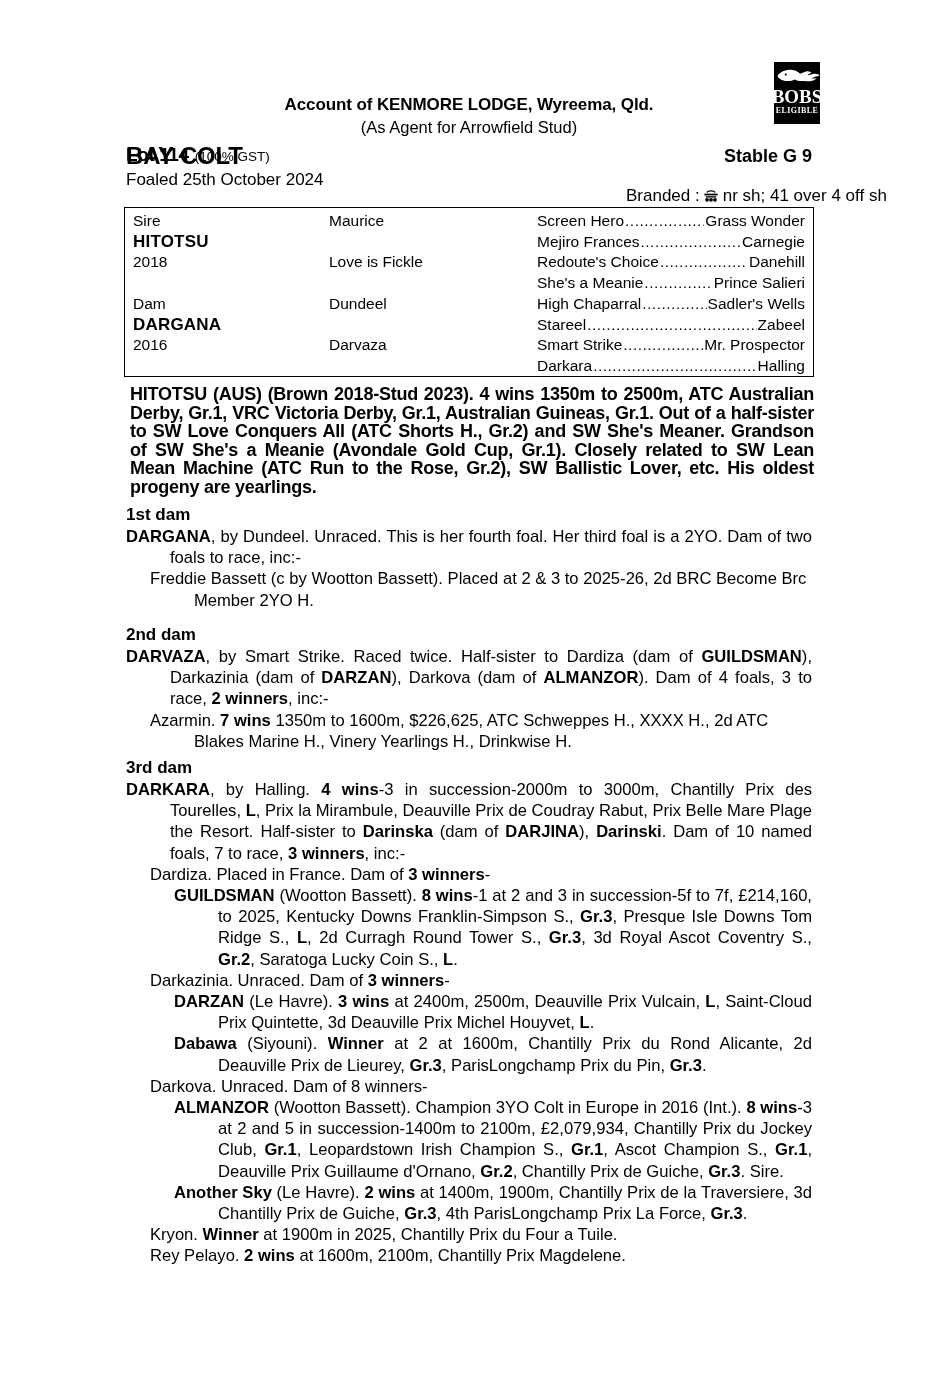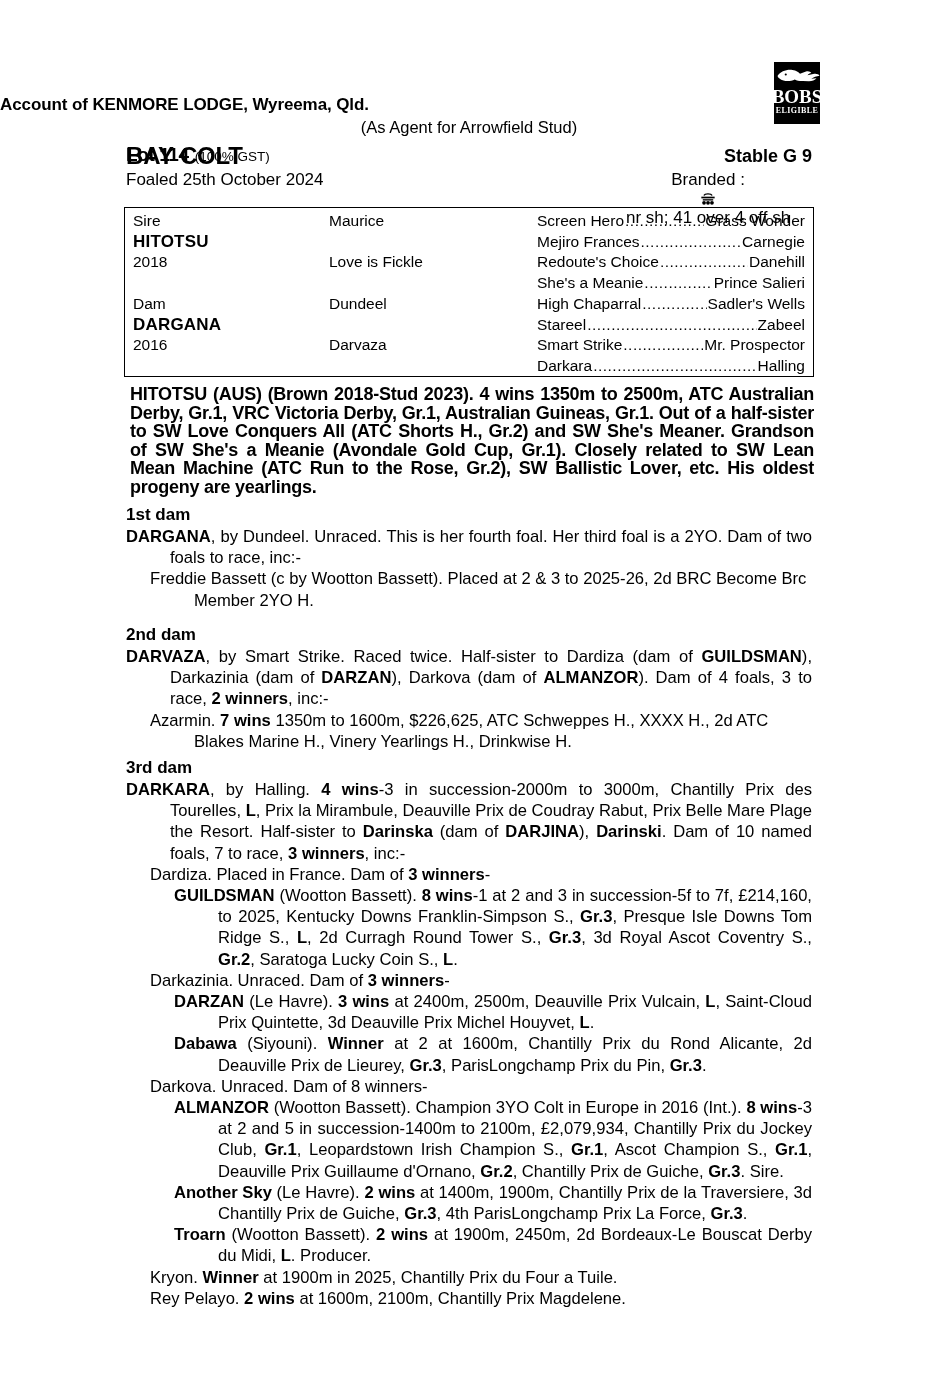--- a/index.html
+++ b/index.html
@@ -57,20 +57,21 @@
     font-weight: bold;
     font-size: 8px;
     line-height: 10px;
     letter-spacing: 0.4px;
   }
 
   .account-line {
     position: absolute;
     left: 0; right: 0;
     top: 95px;
+    text-align: center;
     font-weight: bold;
     font-size: 17px;
     letter-spacing: -0.1px;
   }
   .agent-line {
     position: absolute;
     left: 0; right: 0;
     top: 118px;
     text-align: center;
     font-size: 16.5px;
@@ -123,25 +124,24 @@
     position: absolute;
     left: 126px;
     right: 126px;
     top: 170px;
     height: 24px;
     font-size: 17px;
   }
   .foaled-left { position: absolute; left: 0; top: 0; }
   .branded-right {
     position: absolute;
-    left: 500px; top: 0;
+    left: 500px; top: 16px;
     display: flex;
     align-items: center;
     white-space: nowrap;
-    flex-direction: column;
   }
   .brand-glyph {
     display: inline-block;
     width: 18px; height: 18px;
     margin: 0 3px 0 2px;
     vertical-align: middle;
   }
 
   
   .ped-table {
@@ -361,19 +361,18 @@
       <div class="block" style="top: 779px;">
         <div class="ln hang1"><span class="b">DARKARA</span>, by Halling. <span class="b">4 wins</span>-3 in succession-2000m to 3000m, Chantilly Prix des Tourelles, <span class="b">L</span>, Prix la Mirambule, Deauville Prix de Coudray Rabut, Prix Belle Mare Plage the Resort. Half-sister to <span class="b">Darinska</span> (dam of <span class="b">DARJINA</span>), <span class="b">Darinski</span>. Dam of 10 named foals, 7 to race, <span class="b">3 winners</span>, inc:-</div>
         <div class="ln lvl1">Dardiza. Placed in France. Dam of <span class="b">3 winners</span>-</div>
         <div class="ln hang4"><span class="b">GUILDSMAN</span> (Wootton Bassett). <span class="b">8 wins</span>-1 at 2 and 3 in succession-5f to 7f, £214,160, to 2025, Kentucky Downs Franklin-Simpson S., <span class="b">Gr.3</span>, Presque Isle Downs Tom Ridge S., <span class="b">L</span>, 2d Curragh Round Tower S., <span class="b">Gr.3</span>, 3d Royal Ascot Coventry S., <span class="b">Gr.2</span>, Saratoga Lucky Coin S., <span class="b">L</span>.</div>
         <div class="ln lvl1">Darkazinia. Unraced. Dam of <span class="b">3 winners</span>-</div>
         <div class="ln hang4"><span class="b">DARZAN</span> (Le Havre). <span class="b">3 wins</span> at 2400m, 2500m, Deauville Prix Vulcain, <span class="b">L</span>, Saint-Cloud Prix Quintette, 3d Deauville Prix Michel Houyvet, <span class="b">L</span>.</div>
         <div class="ln hang4"><span class="b">Dabawa</span> (Siyouni). <span class="b">Winner</span> at 2 at 1600m, Chantilly Prix du Rond Alicante, 2d Deauville Prix de Lieurey, <span class="b">Gr.3</span>, ParisLongchamp Prix du Pin, <span class="b">Gr.3</span>.</div>
         <div class="ln lvl1">Darkova. Unraced. Dam of 8 winners-</div>
         <div class="ln hang4"><span class="b">ALMANZOR</span> (Wootton Bassett). Champion 3YO Colt in Europe in 2016 (Int.). <span class="b">8 wins</span>-3 at 2 and 5 in succession-1400m to 2100m, £2,079,934, Chantilly Prix du Jockey Club, <span class="b">Gr.1</span>, Leopardstown Irish Champion S., <span class="b">Gr.1</span>, Ascot Champion S., <span class="b">Gr.1</span>, Deauville Prix Guillaume d'Ornano, <span class="b">Gr.2</span>, Chantilly Prix de Guiche, <span class="b">Gr.3</span>. Sire.</div>
         <div class="ln hang4"><span class="b">Another Sky</span> (Le Havre). <span class="b">2 wins</span> at 1400m, 1900m, Chantilly Prix de la Traversiere, 3d Chantilly Prix de Guiche, <span class="b">Gr.3</span>, 4th ParisLongchamp Prix La Force, <span class="b">Gr.3</span>.</div>
-        <div class="ln hang4"><span class="b">Troarn</span> (Wootton Bassett). <span class="b">2 wins</span> at 1900m, 2450m, 2d Bordeaux-Le Bouscat Derby du Midi, <span class="b">L</span>. Producer.</div>
         <div class="ln lvl1">Kryon. <span class="b">Winner</span> at 1900m in 2025, Chantilly Prix du Four a Tuile.</div>
         <div class="ln lvl1">Rey Pelayo. <span class="b">2 wins</span> at 1600m, 2100m, Chantilly Prix Magdelene.</div>
       </div>
     </div>
 
 </div>
 
 </body></html>

